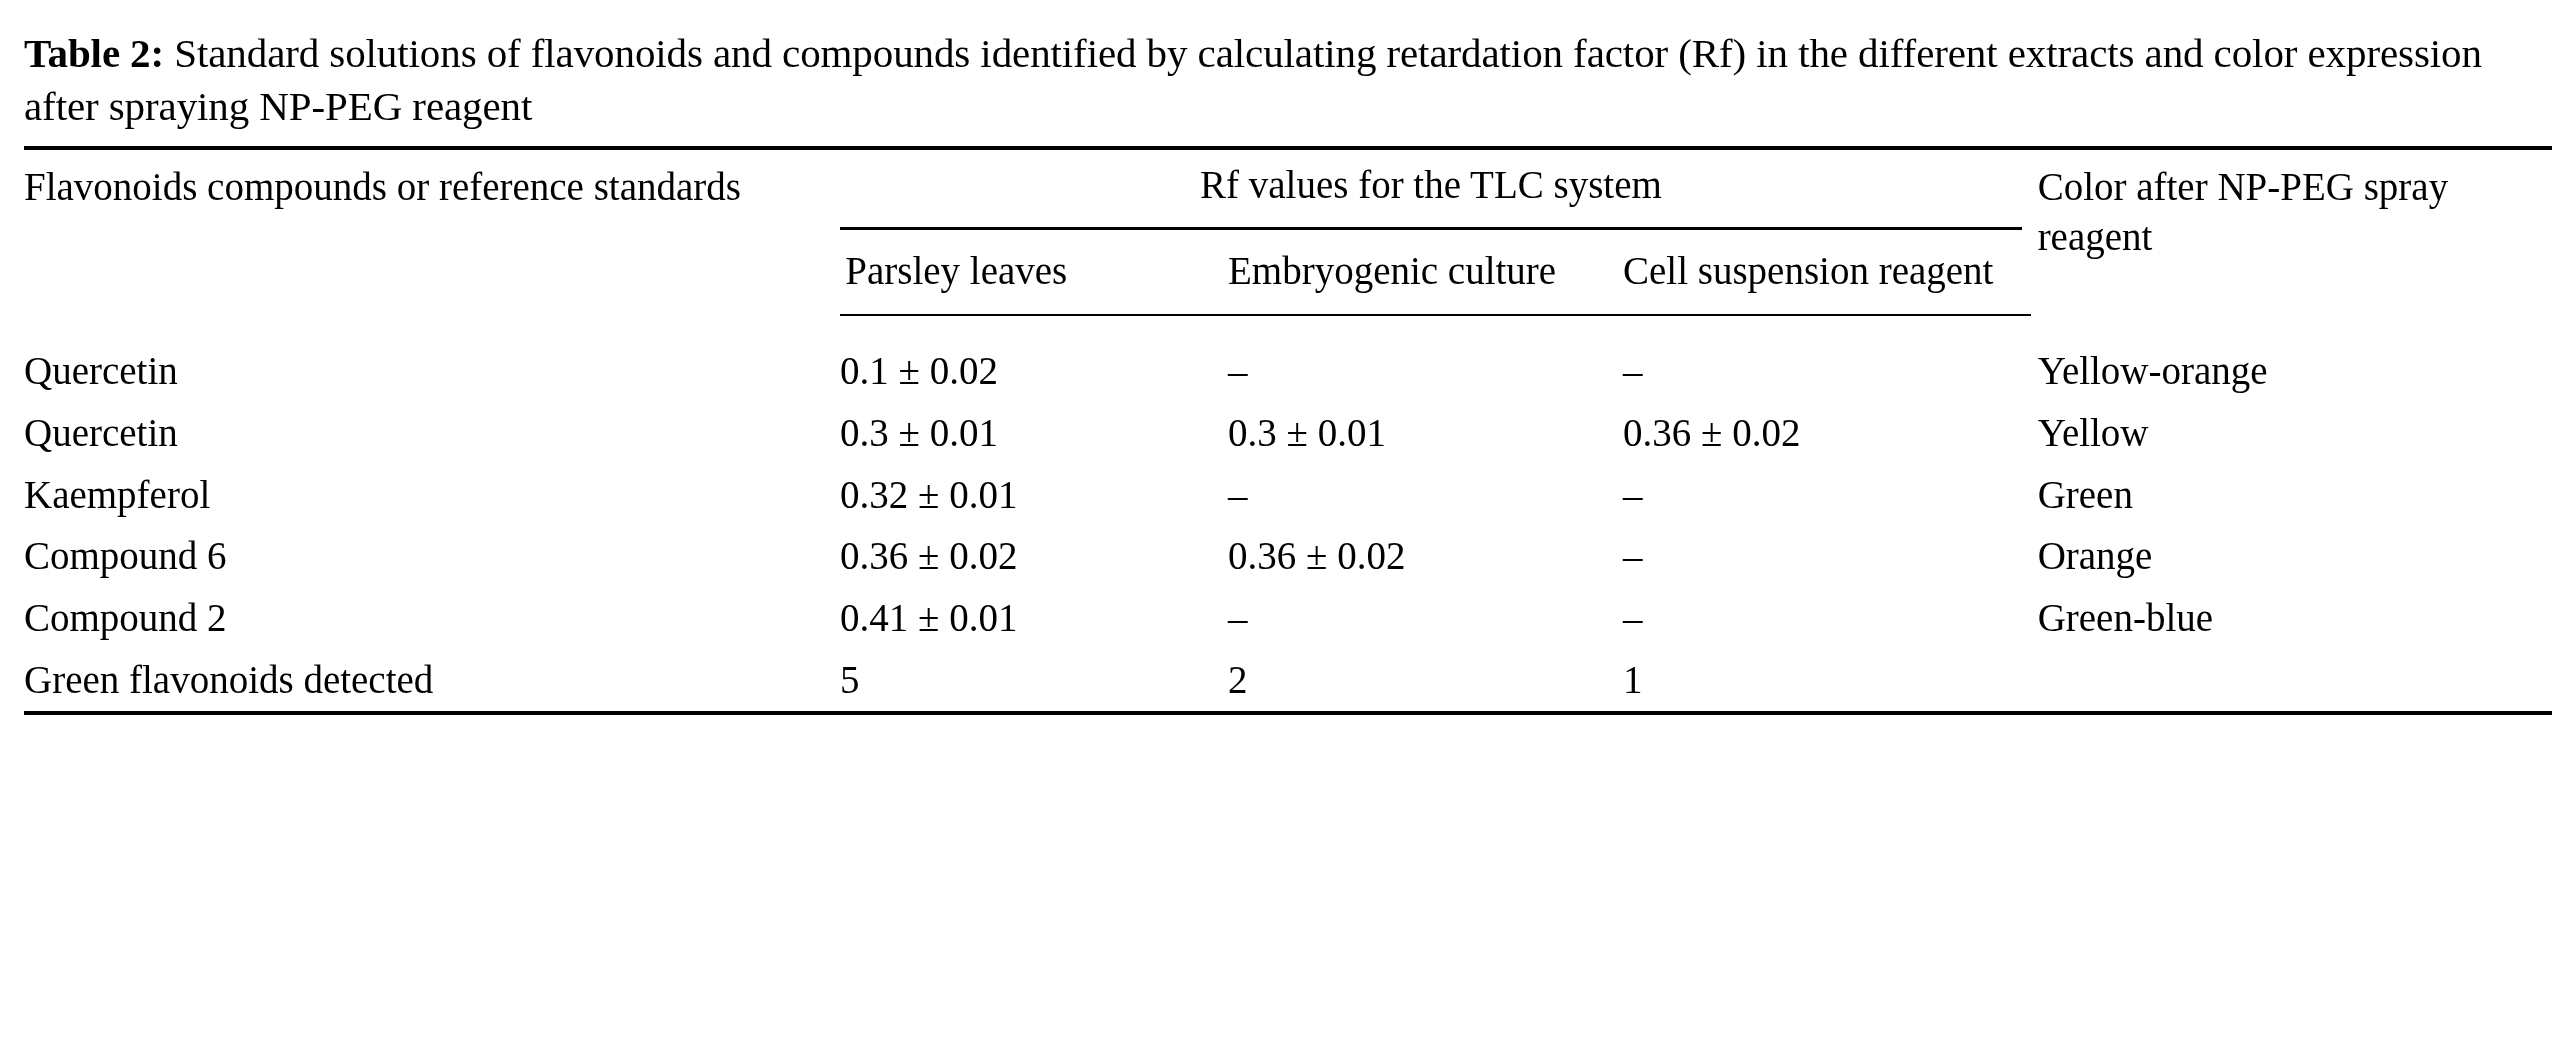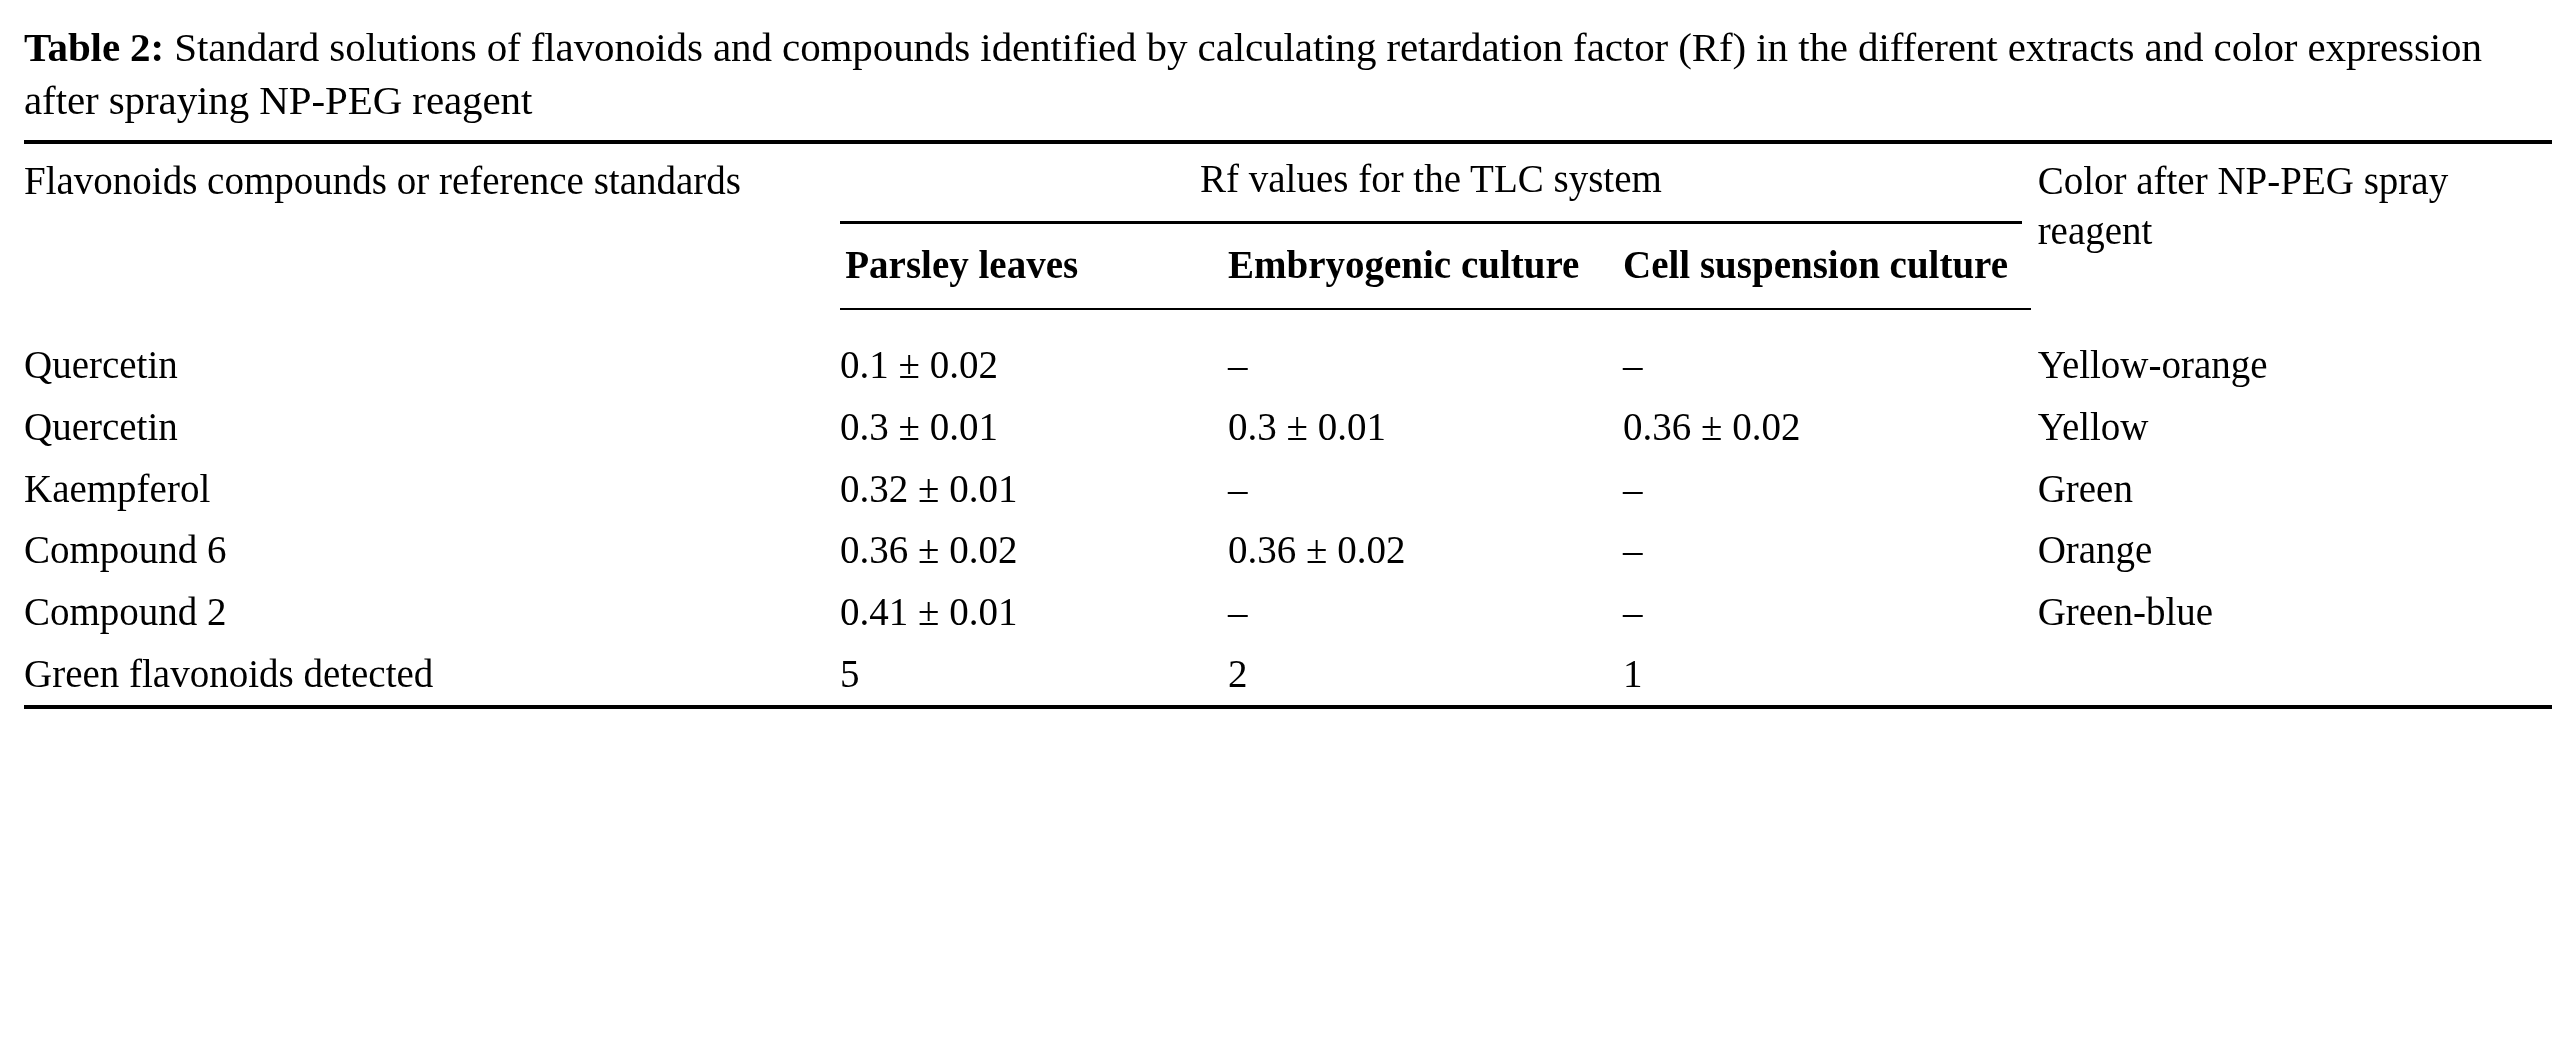--- a/index.html
+++ b/index.html
@@ -13,21 +13,21 @@
     color: #000000;
   }
   .page {
     width: 2576px;
     box-sizing: border-box;
     padding: 9.2px 24px 6.6px 24px;
   }
   .caption {
     font-size: 41px;
     line-height: 1.30;
-    margin: 12px 0 12px 0;
+    margin: 18px 0 12px 0;
     letter-spacing: -0.1px;
   }
   .caption .caption-label {
     font-weight: bold;
   }
   .caption .caption-text {
     font-weight: normal;
   }
   table.tbl {
     width: 100%;
@@ -65,21 +65,20 @@
     padding: 12px 13px 6.6px 0;
     line-height: 1.28;
   }
   .hdr-right {
     padding: 12px 0 6.6px 6.6px;
     line-height: 1.28;
   }
   .sub-hdr td {
     padding: 9.2px 12px 18.4px 0;
     line-height: 1.28;
-    font-weight: bold;
   }
   .sub-hdr td.pad-left {
     padding-left: 5.3px;
   }
   tbody.body-rows td {
     padding: 7.2px 12px 7.2px 0;
     line-height: 1.22;
     white-space: nowrap;
   }
   tbody.body-rows td.cell-name {
@@ -113,21 +112,21 @@
       <tr class="rule-top">
         <td class="hdr-left" rowspan="2">Flavonoids compounds or reference standards</td>
         <td class="hdr-group-cell" colspan="3">
           <span class="group-inner">Rf values for the TLC system</span>
         </td>
         <td class="hdr-right" rowspan="2">Color after NP-PEG spray reagent</td>
       </tr>
       <tr class="sub-hdr rule-thin-bottom">
         <td class="pad-left">Parsley leaves</td>
         <td>Embryogenic culture</td>
-        <td>Cell suspension culture</td>
+        <td>Cell suspension reagent</td>
       </tr>
     </thead>
 
     <tbody class="body-rows">
       <tr class="spacer-top">
         <td></td>
         <td></td>
         <td></td>
         <td></td>
         <td></td>

